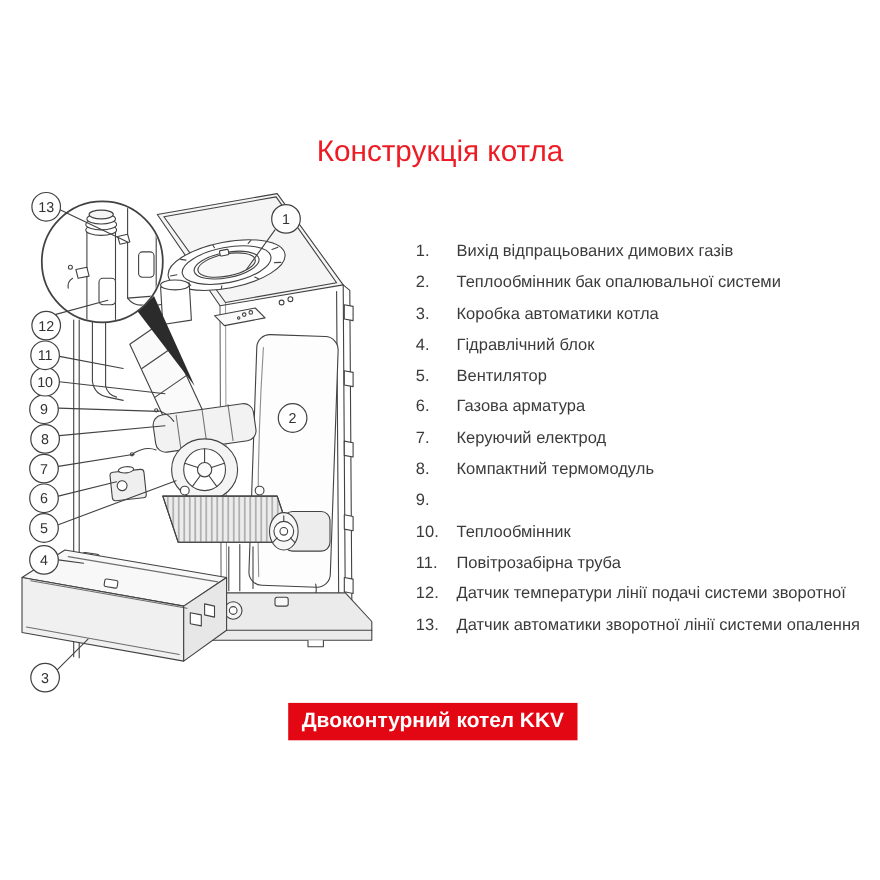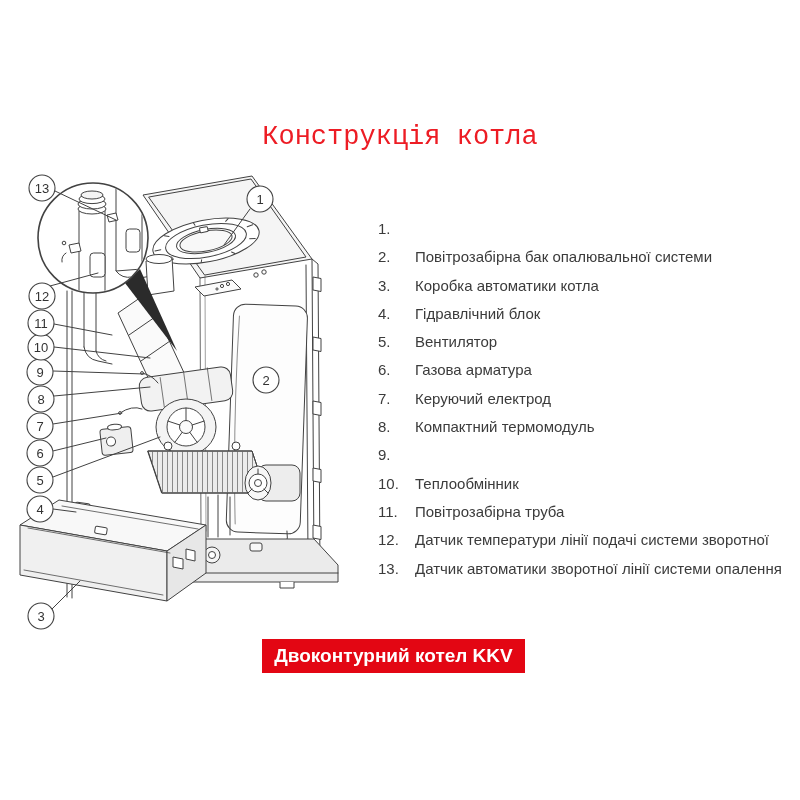--- a/index.html
+++ b/index.html
@@ -9,21 +9,20 @@
   }
   html,body{margin:0;padding:0;background:#fff;}
   .page{
     position:relative;width:800px;height:800px;background:#fff;overflow:hidden;
     font-family:"Liberation Sans",sans-serif;
   }
   .title{
     position:absolute;left:0;top:121px;width:800px;margin:0;
     text-align:center;font-size:27px;font-weight:400;line-height:32px;
     color:var(--title-red);
-    font-family:Liberation Mono, monospace;
   }
   .diagram{position:absolute;left:0;top:165px;}
   
   .diagram .s{stroke:var(--line);stroke-width:1;stroke-linejoin:round;stroke-linecap:round;fill:none;}
   .diagram .f{stroke:var(--line);stroke-width:1;stroke-linejoin:round;}
   .diagram .rim{stroke:var(--line);stroke-width:1.6;fill:none;}
   .diagram .wedge{fill:#2b2b2b;stroke:none;}
   .diagram .co{fill:#fff;stroke:var(--line);stroke-width:1.1;}
   .diagram text{fill:#333;font:13px "Liberation Sans",sans-serif;text-anchor:middle;}
   .parts-list{position:absolute;left:378px;top:220px;width:415px;}
@@ -250,24 +249,25 @@
     <g>
       <line class="s" x1="55" y1="26" x2="116" y2="55"></line>
       <circle class="co" cx="42" cy="23" r="13"></circle>
       <text x="42" y="27.5">13</text>
     </g>
   </svg>
 
   <div class="parts-list">
     <div class="part">
         <span class="num">1.</span>
+        <span class="lbl">Вихід відпрацьованих димових газів</span>
       </div>
     <div class="part">
         <span class="num">2.</span>
-        <span class="lbl">Повітрозабірна бак опалювальної системи</span>
+        <span class="lbl">Теплообмінник бак опалювальної системи</span>
       </div>
     <div class="part">
         <span class="num">3.</span>
         <span class="lbl">Коробка автоматики котла</span>
       </div>
     <div class="part">
         <span class="num">4.</span>
         <span class="lbl">Гідравлічний блок</span>
       </div>
     <div class="part">

